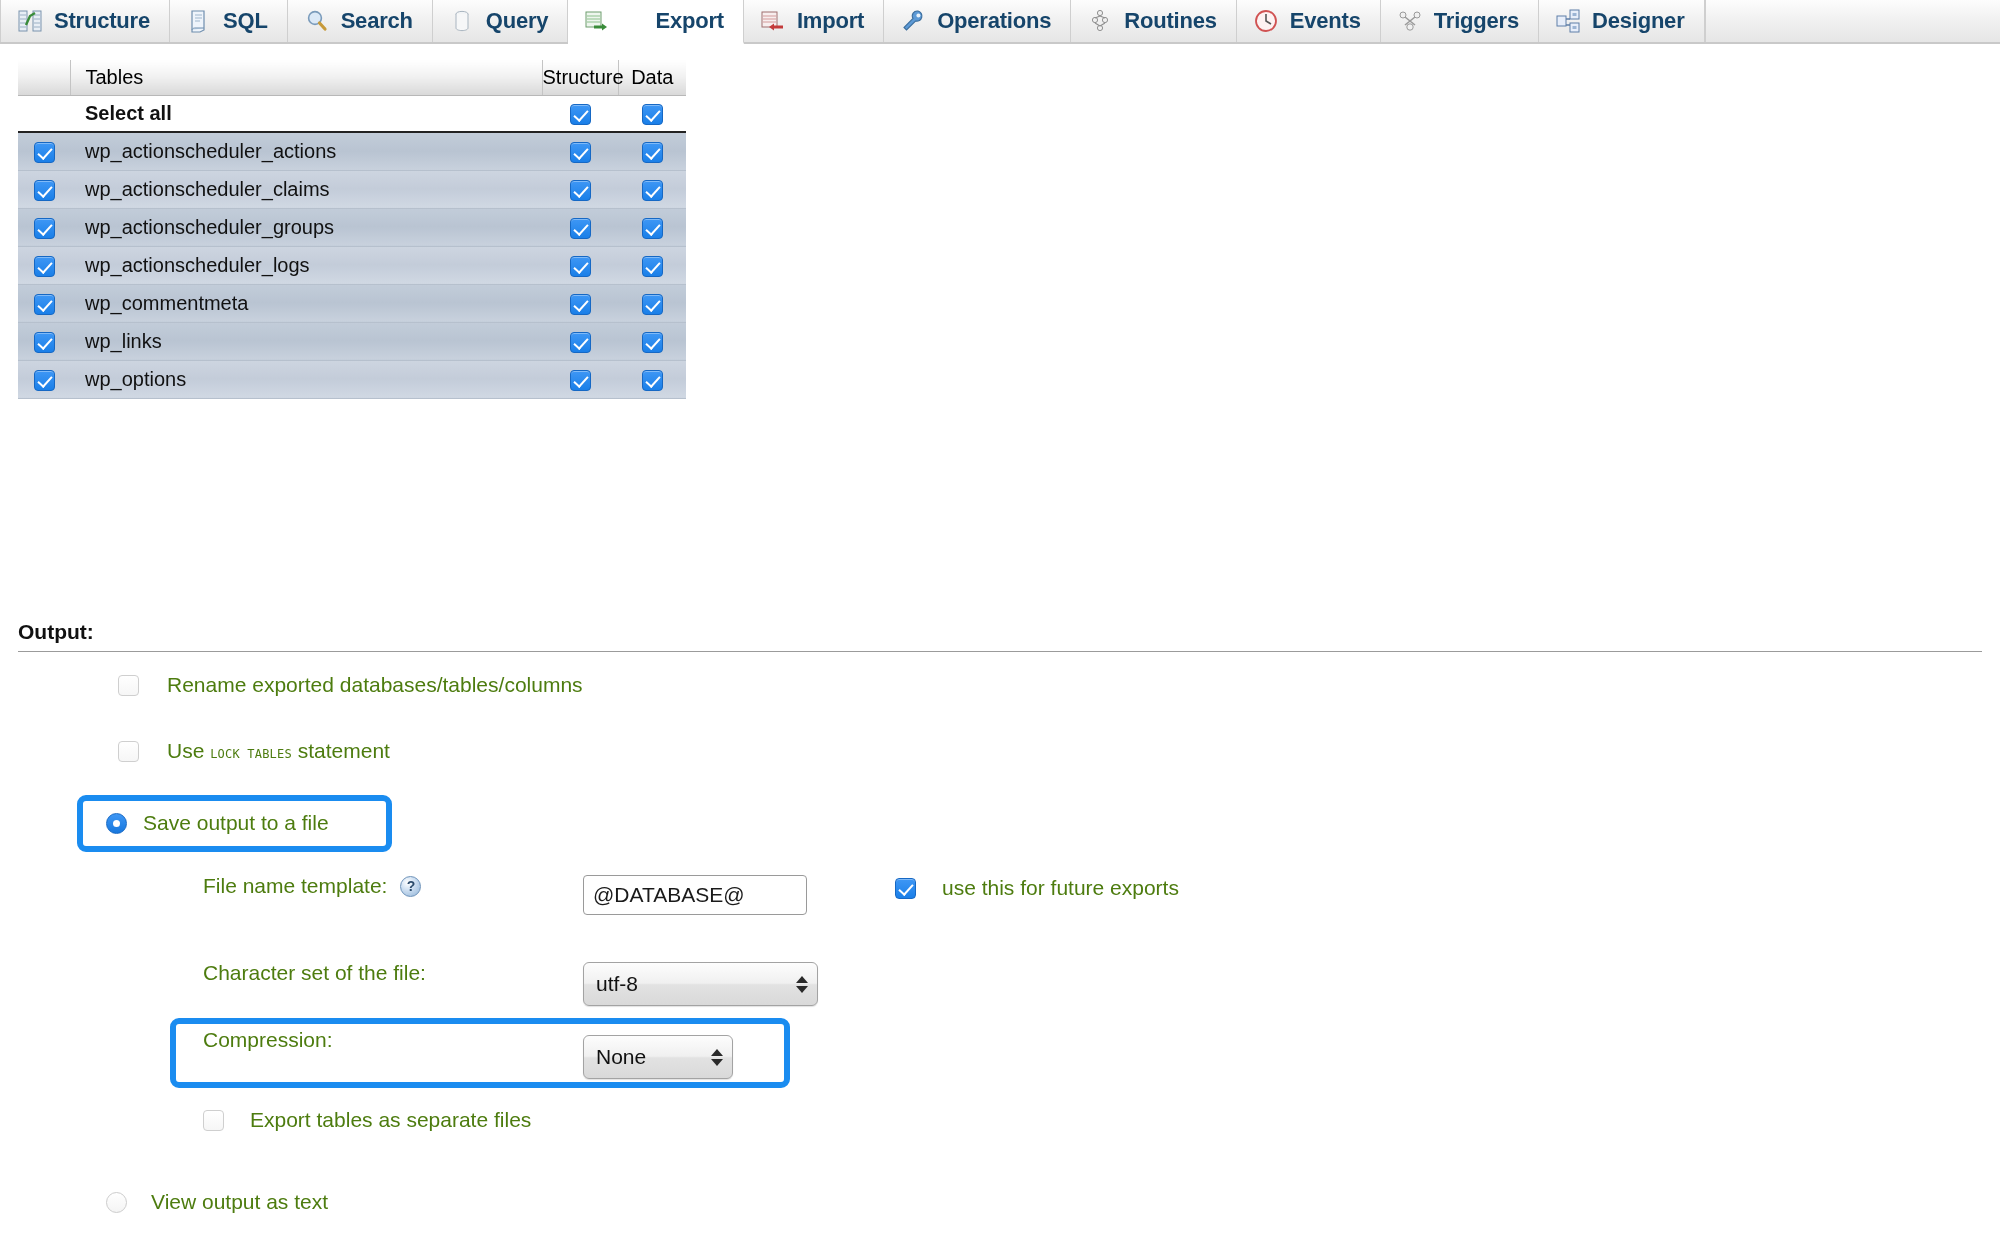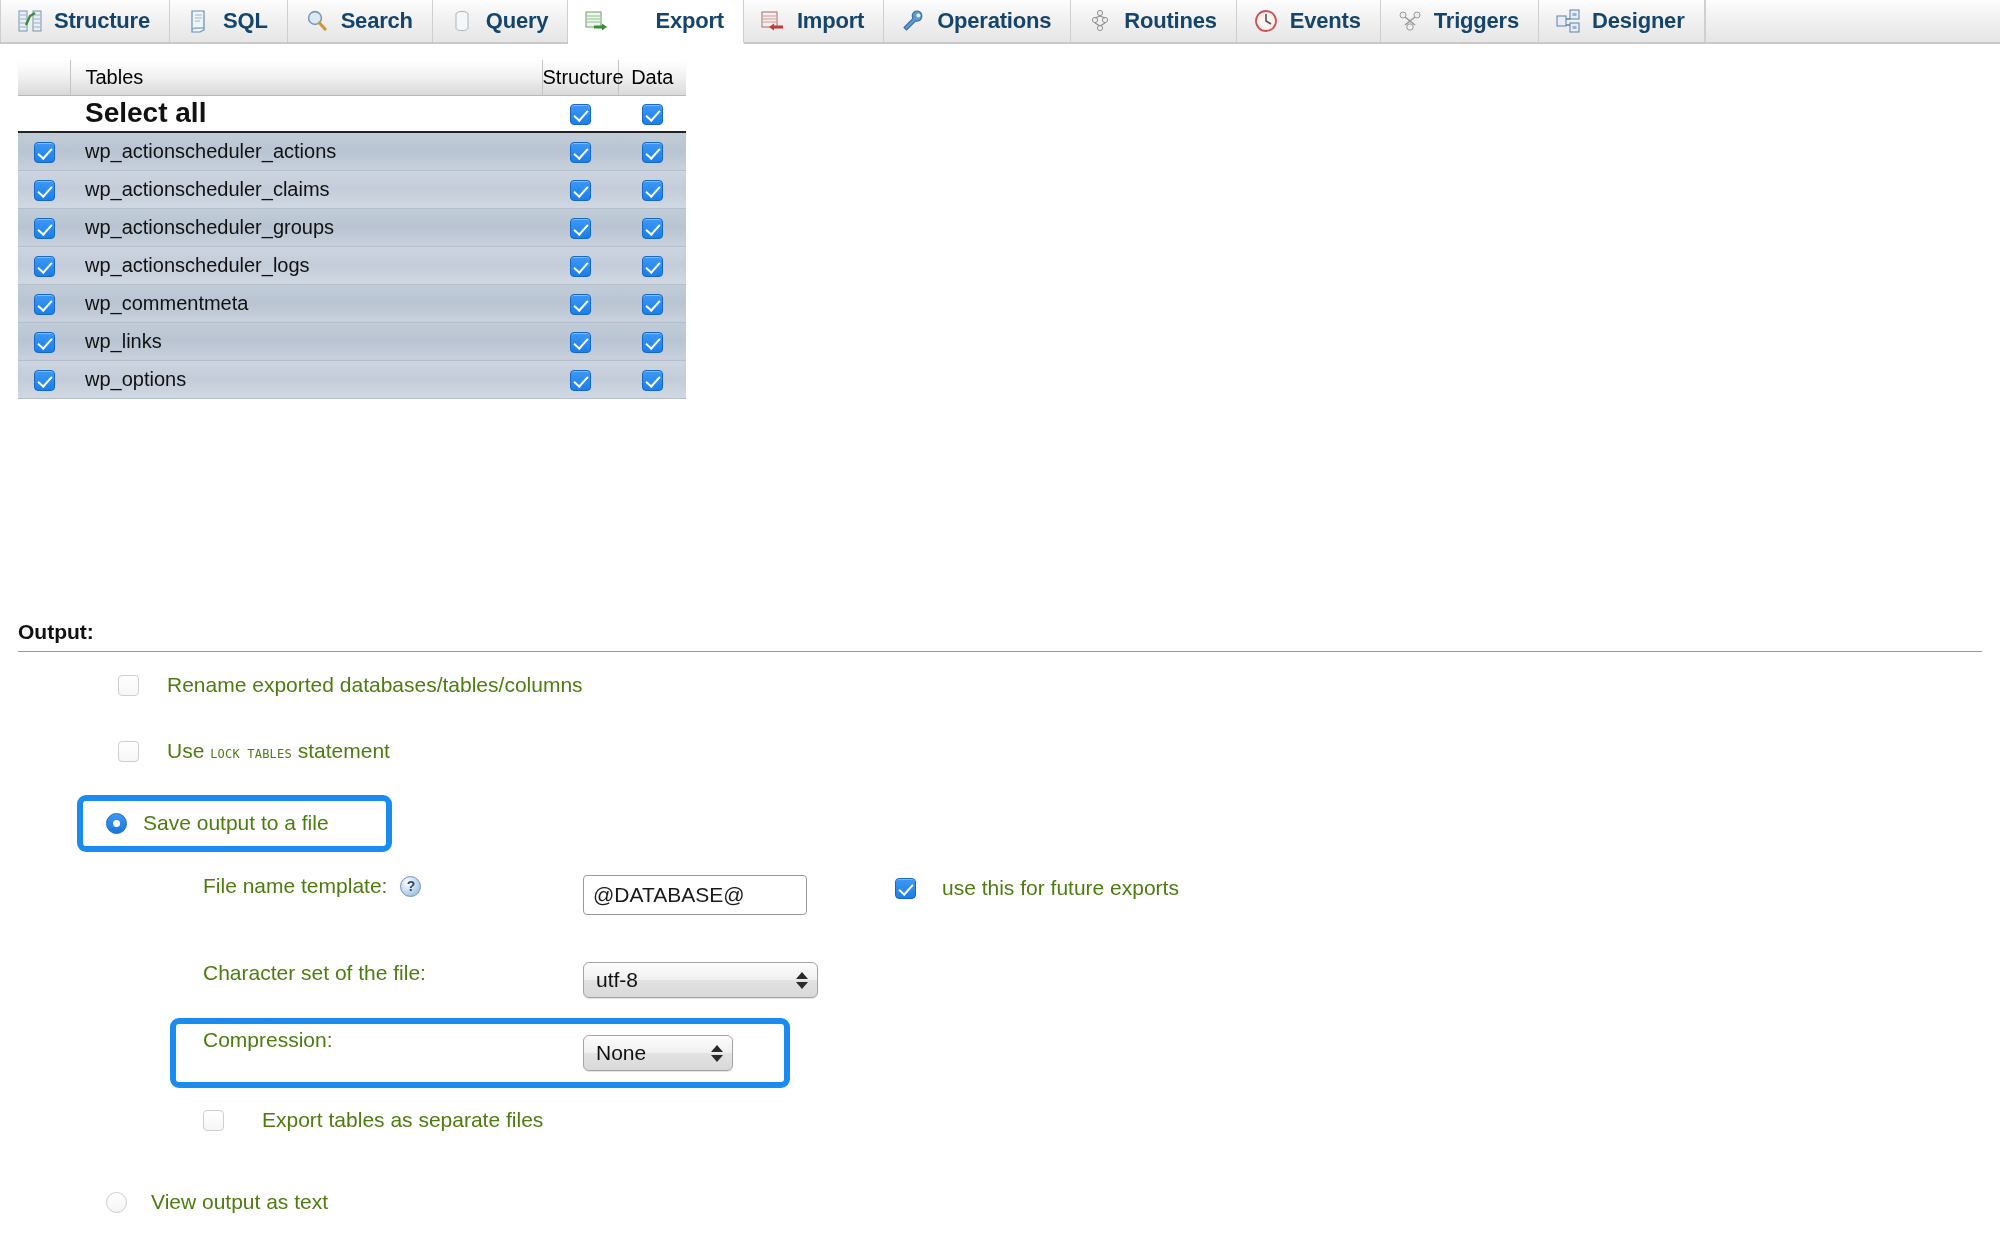--- a/index.html
+++ b/index.html
@@ -69,21 +69,21 @@
     padding: 0;
   }
   .tbl thead th.name { text-align: left; padding-left: 15px; }
   .tbl thead th:last-child { border-right: none; }
 
   .tbl tbody tr.selectall td {
     height: 37px;
     background: #ffffff;
     border-bottom: 2px solid #222;
     padding: 0;
-    font-size: 28px;
+    font-size: 20px;
     font-weight: bold;
     color: #111;
   }
   .tbl tbody tr.selectall td.name { padding-left: 15px; }
   .tbl tbody tr.selectall td.cc { text-align: center; }
 
   .tbl tbody tr.data td {
     height: 38px;
     padding: 0;
     font-size: 20px;
@@ -198,21 +198,21 @@
     color: #1a1a1a;
     padding: 0 9px;
     font-family: "Liberation Sans", sans-serif;
     outline: none;
   }
 
   .selectbox {
     display: inline-flex;
     align-items: center;
     justify-content: space-between;
-    height: 36px;
+    height: 44px;
     border: 1px solid #a3a3a3;
     border-radius: 6px;
     background: linear-gradient(to bottom, #fdfdfd 0%, #f0f0f0 48%, #e2e2e2 52%, #d9d9d9 100%);
     box-shadow: 0 1px 1px rgba(0,0,0,.12);
     padding: 0 9px 0 12px;
     cursor: pointer;
     font-size: 21px;
     color: #111;
   }
   .selectbox .sv { white-space: nowrap; }
@@ -490,21 +490,21 @@
   <span class="opt-label">Compression:</span>
 </div>
 <div class="selectbox" style="position:absolute; left:583px; top:1035px; width:150px;">
   <span class="sv">None</span>
   <span class="stepper">
       <i class="up"></i>
       <i class="down"></i>
     </span>
 </div>
 
-<div class="opt-row" style="left:203px; top:1108px;gap:12px;">
+<div class="opt-row" style="left:203px; top:1108px;">
   <span class="cb off"></span>
   <span class="opt-label" style="margin-left:26px;">Export tables as separate files</span>
 </div>
 
 <div class="opt-row" style="left:106px; top:1190px;">
   <span class="rb off"></span>
   <span class="opt-label" style="margin-left:24px;">View output as text</span>
 </div>
 
 </body></html>

